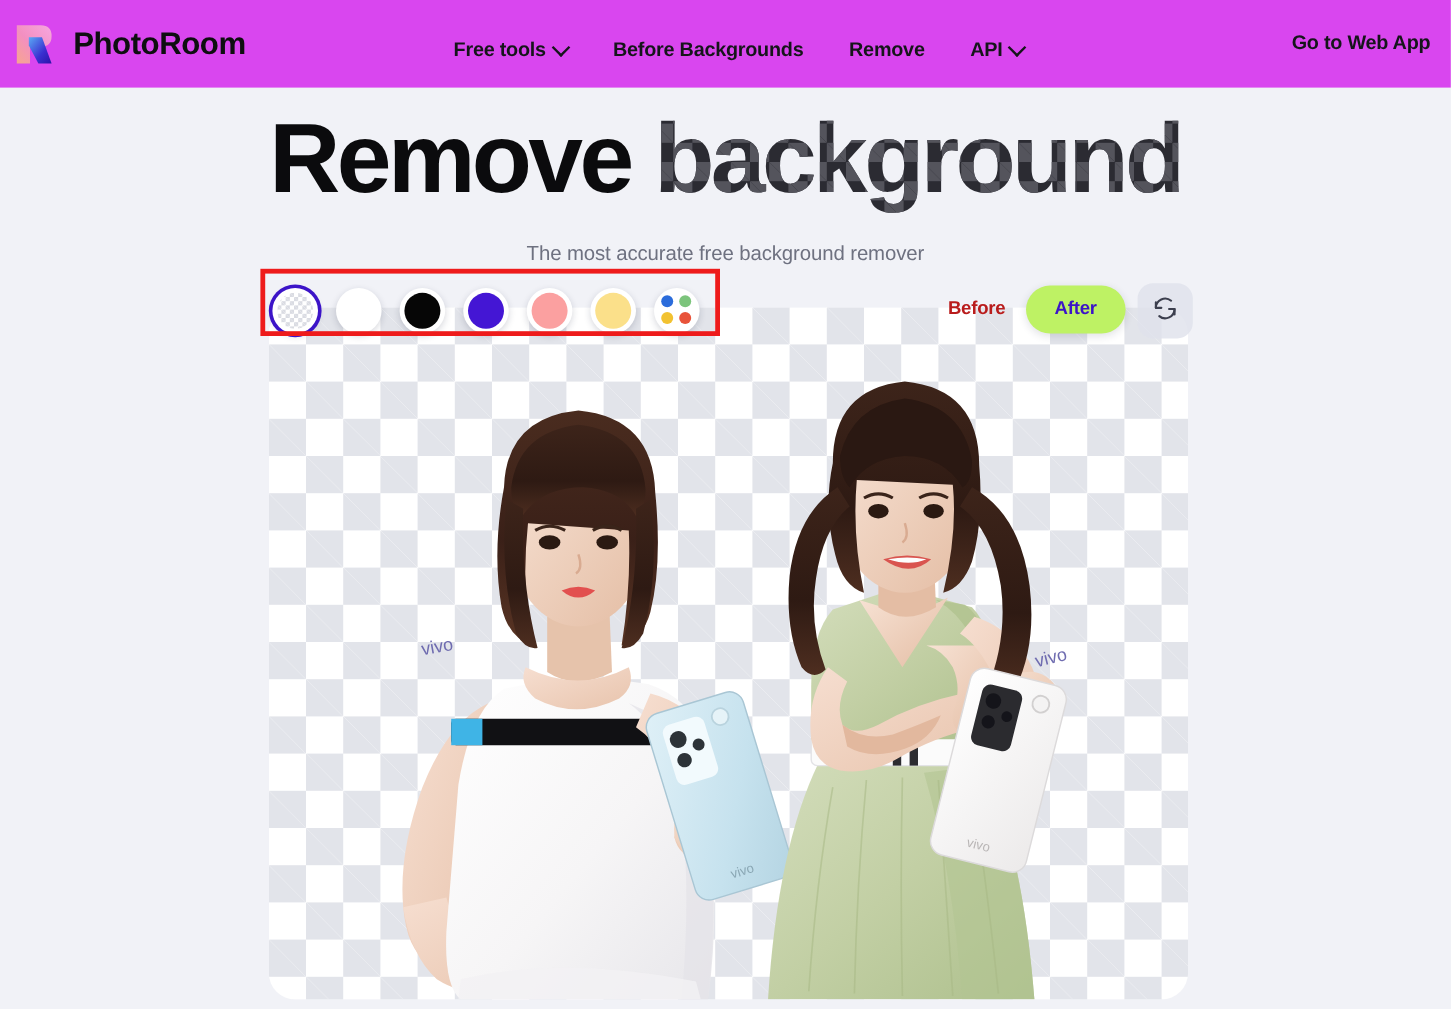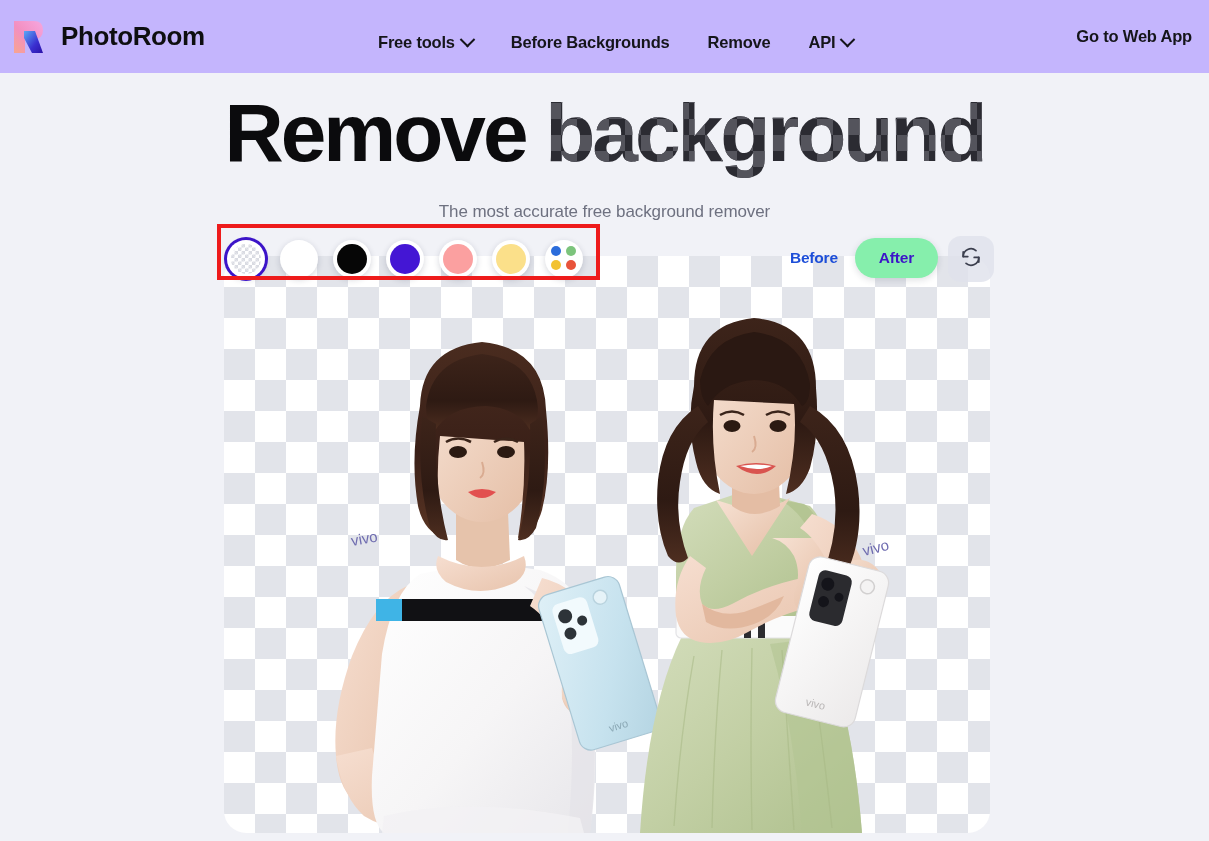--- a/index.html
+++ b/index.html
@@ -16,21 +16,21 @@
     background: #f1f2f7;
     -webkit-font-smoothing: antialiased;
   }
 
   
   .header {
     position: absolute;
     left: 0; top: 0;
     width: 1209px;
     height: 73px;
-    background: #c4b5fd;
+    background: #d946ef;
     display: flex;
     align-items: center;
   }
 
   .brand {
     position: absolute;
     left: 8px;
     display: flex;
     align-items: center;
     gap: 13px;
@@ -187,30 +187,30 @@
     top: -9px;
     height: 48px;
     display: flex;
     align-items: center;
     gap: 0px;
     z-index: 6;
   }
   .toggle-label {
     font-size: 15.5px;
     font-weight: bold;
-    color: #1d4ed8;
+    color: #b91c1c;
     padding: 0 17px;
     cursor: pointer;
     letter-spacing: -0.2px;
   }
   .toggle-pill {
     font-size: 15.5px;
     font-weight: bold;
     color: #3c14c8;
-    background: #86efac;
+    background: #bef264;
     border-radius: 22px;
     padding: 11px 24px;
     cursor: pointer;
     box-shadow: 0 2px 7px rgba(30,34,60,0.14);
     letter-spacing: -0.2px;
   }
   .refresh-btn {
     position: absolute;
     right: -4px;
     top: -7px;

